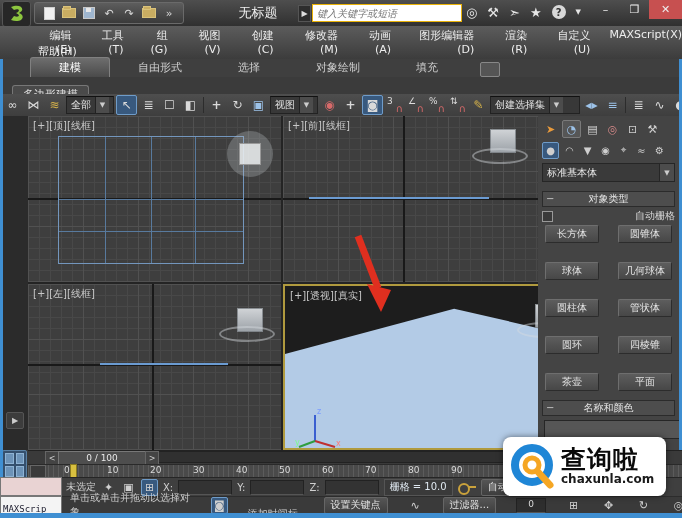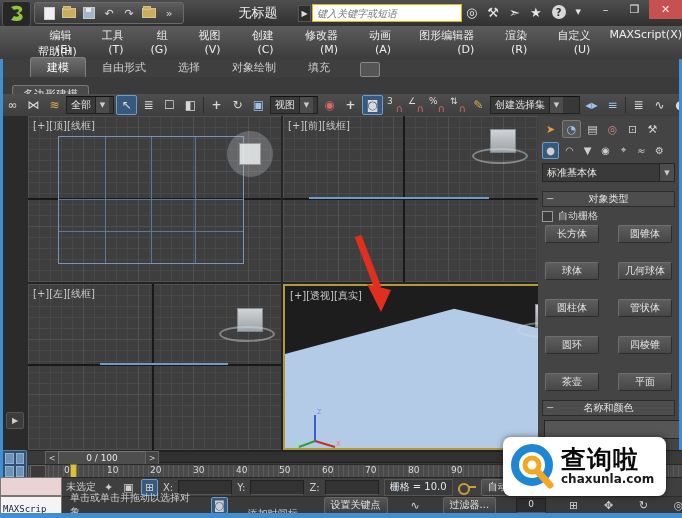--- a/index.html
+++ b/index.html
@@ -27,21 +27,21 @@
   #wbtns{right:0;top:0;display:flex;}
   .wbtn{width:29px;height:19px;display:flex;align-items:center;justify-content:center;color:#eee;font-size:11px;background:transparent;}
   .wbtn.close{background:#c75050;width:33px;}
   
   #menubar{left:0;top:26px;width:682px;height:33px;background:linear-gradient(#5c5c5c,#3c3c3c);}
   #menurow1{left:38px;top:28px;display:flex;gap:19px;color:#eee;}
   #menurow2{left:38px;top:44px;color:#eee;}
   .mitem{cursor:default;text-align:right;}
   
   #ribbontabs{left:0;top:59px;width:682px;height:18px;background:#3f3f3f;display:flex;align-items:flex-end;padding-left:30px;gap:0;box-sizing:border-box;}
-  .rtab{padding:2px 16px;color:#cfcfcf;}
+  .rtab{padding:2px 28px;color:#cfcfcf;}
   .rtab.active{background:linear-gradient(#6e6e6e,#4a4a4a);border:1px solid #808080;border-bottom:0;border-radius:3px 3px 0 0;color:#fff;}
   .rtab-icon{margin-left:14px;width:18px;height:13px;border:1px solid #888;background:#555;border-radius:2px;}
   #polyrow{left:0;top:77px;width:682px;height:17px;background:#3b3b3b;}
   #polytab{left:12px;top:85px;padding:1px 10px;background:#4a4a4a;border:1px solid #777;border-bottom:0;border-radius:3px 3px 0 0;color:#e0e0e0;}
   
   #maintb{left:0;top:94px;width:682px;height:22px;background:linear-gradient(#4e4e4e,#3e3e3e);display:flex;align-items:center;gap:2px;padding:0 3px;box-sizing:border-box;}
   .ti{width:19px;height:18px;display:flex;align-items:center;justify-content:center;color:#d9d9d9;font-size:12px;border-radius:2px;flex:none;}
   .ti.hl{background:#38597e;border:1px solid #6f9cc9;}
   .ti.red{color:#d76a6a;}
   .ti.yel{color:#d8b44a;}
@@ -81,21 +81,21 @@
   .cptab{width:17px;height:16px;display:flex;align-items:center;justify-content:center;font-size:11px;color:#cfcfcf;border-radius:2px;}
   .cptab.active{background:#565656;border:1px solid #7a7a7a;}
   #cp-sub{display:flex;gap:3px;align-items:center;height:20px;margin-top:1px;}
   .cpsub{width:15px;height:15px;display:flex;align-items:center;justify-content:center;font-size:10px;color:#cfcfcf;border-radius:2px;}
   .cpsub.active{background:#38597e;border:1px solid #6f9cc9;}
   .cp-ddl{margin-top:3px;height:17px;background:#3a3a3a;border:1px solid #262626;display:flex;align-items:center;}
   .cp-ddl .txt{flex:1;padding:0 4px;font-size:10px;color:#e8e8e8;}
   .cp-ddl .arr{width:14px;height:100%;background:#4c4c4c;border-left:1px solid #262626;display:flex;align-items:center;justify-content:center;font-size:7px;color:#ccc;}
   .rollout{margin-top:9px;height:14px;background:#4d4d4d;border:1px solid #2b2b2b;color:#e2e2e2;font-size:10px;display:flex;align-items:center;justify-content:center;position:relative;}
   .rollout .minus{position:absolute;left:3px;top:1px;font-size:10px;color:#ccc;}
-  .chkrow{display:flex;align-items:center;gap:5px;justify-content:flex-start;height:18px;color:#d8d8d8;font-size:10px;}
+  .chkrow{display:flex;align-items:center;gap:5px;justify-content:space-between;height:18px;color:#d8d8d8;font-size:10px;}
   .chk{width:9px;height:9px;border:1px solid #999;background:#3a3a3a;}
   #objgrid{display:grid;grid-template-columns:1fr 1fr;gap:19px;padding:0 3px;}
   .objbtn{height:16px;background:linear-gradient(#5d5d5d,#474747);border:1px solid #6e6e6e;border-bottom-color:#2c2c2c;border-right-color:#2c2c2c;border-radius:2px;color:#e4e4e4;font-size:10px;display:flex;align-items:center;justify-content:center;}
   #namerow{display:flex;gap:3px;margin-top:4px;padding:0 2px;}
   #namefield{flex:1;height:15px;background:#565656;border:1px solid #262626;}
   
   #leftstrip{left:0;top:116px;width:28px;height:334px;background:#2b2b2b;border-right:1px solid #1d1d1d;}
   #lsArrow{left:6px;top:412px;width:16px;height:15px;background:#3c3c3c;border:1px solid #555;color:#ccc;font-size:8px;display:flex;align-items:center;justify-content:center;border-radius:2px;}
   #vplayout{left:2px;top:450px;width:25px;height:30px;display:grid;grid-template-columns:1fr 1fr;gap:2px;padding:2px;box-sizing:border-box;background:#35506e;border:1px solid #5b82a6;border-radius:2px;}
   #vplayout div{background:#6d93b8;border:1px solid #8fb3d4;}

